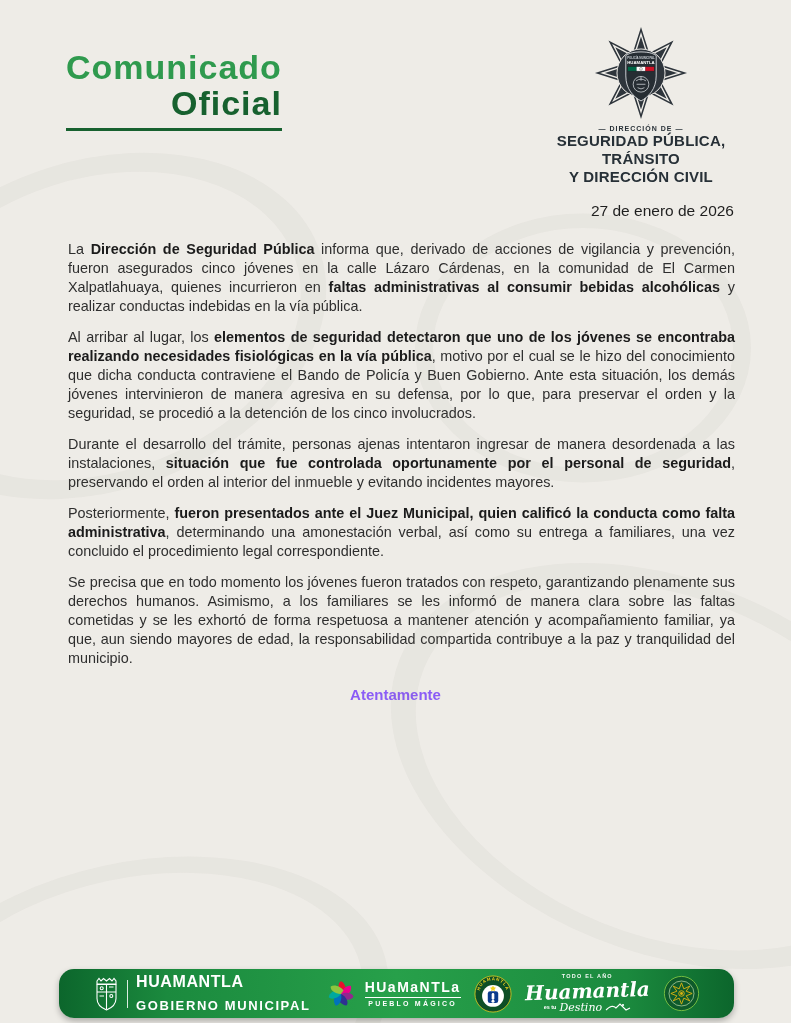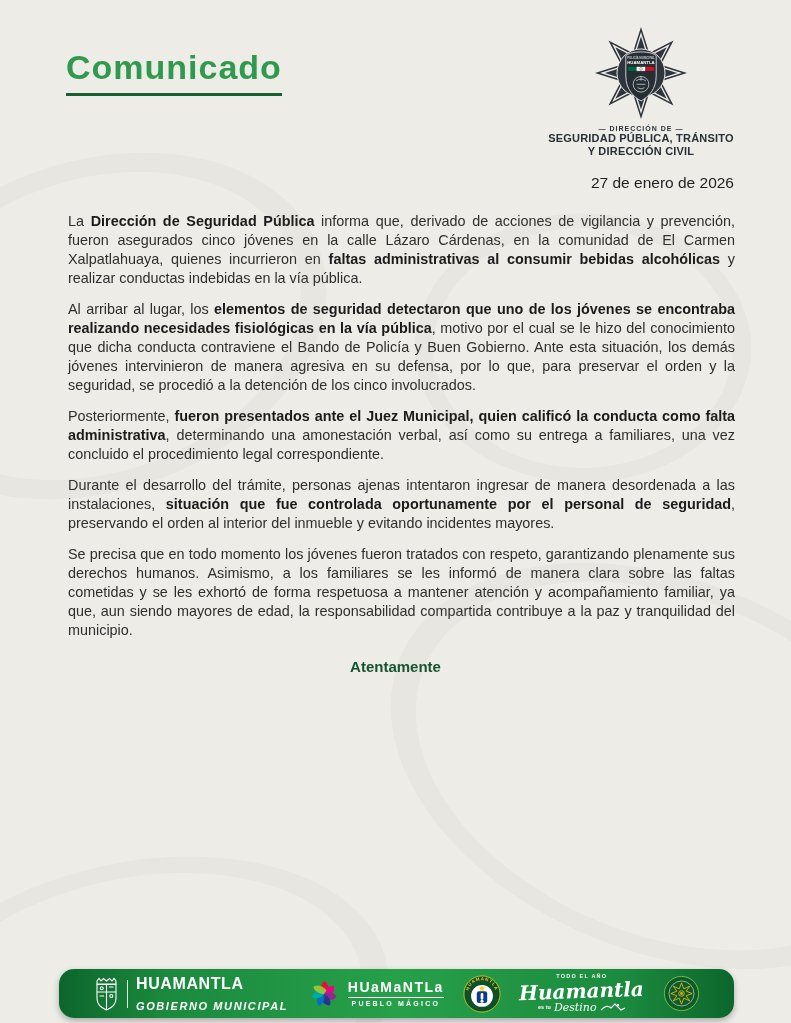--- a/index.html
+++ b/index.html
@@ -16,42 +16,42 @@
   
   .header{display:flex;justify-content:space-between;padding:24px 26px 0 66px;}
   .title-block{margin-top:26px;display:inline-block;}
   .title-inner{display:inline-block;border-bottom:3px solid #17612f;padding-bottom:7px;}
   .t1{font-size:34px;font-weight:bold;color:#2f9a4e;letter-spacing:1px;line-height:1.05;}
   .t2{font-size:34px;font-weight:bold;color:#17612f;letter-spacing:1px;text-align:right;line-height:1.05;}
 
   .badge-block{width:200px;text-align:center;margin-right:24px;}
   .badge-star{display:block;margin:0 auto;}
   .badge-cap-small{font-size:7px;font-weight:bold;color:#273037;letter-spacing:1px;margin-top:3px;}
-  .badge-cap{font-size:11px;font-weight:800;color:#273037;line-height:1.2;letter-spacing:.2px;}
+  .badge-cap{font-size:15px;font-weight:800;color:#273037;line-height:1.2;letter-spacing:.2px;}
 
   
   .date-line{text-align:right;margin:16px 57px 6px 0;font-size:15.5px;color:#1f1f1f;}
 
   
   .content{margin:20px 56px 0 68px;font-size:14.4px;line-height:19px;color:#2e2e2e;text-align:justify;}
   .content p{margin:0 0 12px 0;}
   .content .b{font-weight:bold;color:#1b1b1b;}
 
   
-  .signature{text-align:center;margin-top:16px;font-size:15px;font-weight:bold;color:#14532d;line-height:1.5;}
+  .signature{text-align:center;margin-top:16px;font-size:15px;font-weight:bold;color:#8b5cf6;line-height:1.5;}
 
   
   .footer-bar{position:absolute;left:59px;right:57px;top:969px;height:49px;border-radius:15px;
     background:linear-gradient(90deg,#0c662c 0%,#1b8a3e 16%,#27a04a 50%,#1b8a3e 84%,#0c662c 100%);
     box-shadow:0 3px 6px rgba(0,0,0,.28);
     display:flex;align-items:center;justify-content:space-between;padding:0 34px;box-sizing:border-box;color:#fff;}
   .fgroup{display:flex;align-items:center;}
   .gov-divider{width:1px;height:28px;background:rgba(255,255,255,.85);margin:0 8px 0 7px;}
   .gov-name{font-size:16px;font-weight:800;letter-spacing:.6px;line-height:1;}
-  .gov-sub{font-size:11px;font-weight:bold;letter-spacing:1.6px;margin-top:8px;font-style:italic;}
+  .gov-sub{font-size:13px;font-weight:bold;letter-spacing:1.6px;margin-top:8px;}
   .mag-text{margin-left:7px;text-align:center;}
   .mag-name{font-size:14px;font-weight:800;letter-spacing:1.5px;border-bottom:1px solid #fff;padding-bottom:1px;line-height:1.1;}
   .mag-sub{font-size:7px;font-weight:bold;letter-spacing:2.2px;margin-top:2px;}
   .destino{text-align:center;line-height:1;}
   .destino-top{font-size:5.5px;font-weight:bold;letter-spacing:1.2px;opacity:.95;}
   .destino-script{font-family:"DejaVu Serif",serif;font-style:italic;font-weight:bold;font-size:20px;transform:rotate(-2deg);margin-top:1px;}
   .destino-bottom{font-family:"DejaVu Serif",serif;font-style:italic;font-size:11px;display:flex;align-items:center;justify-content:center;gap:3px;margin-top:1px;}
 </style>
 </head>
 <body>
@@ -60,20 +60,21 @@
 
   <div class="wm wm1"></div>
   <div class="wm wm2"></div>
   <div class="wm wm3"></div>
   <div class="wm wm4"></div>
 
   <div class="header">
     <div class="title-block">
       <div class="title-inner">
         <div class="t1">Comunicado</div>
+        <div class="t2">Oficial</div>
       </div>
     </div>
 
     <div class="badge-block">
       <svg class="badge-star" width="98" height="98" viewBox="0 0 100 100">
         <path d="M50,3 L58.4,29.7 L83.2,16.8 L70.3,41.6 L97,50 L70.3,58.4 L83.2,83.2 L58.4,70.3 L50,97 L41.6,70.3 L16.8,83.2 L29.7,58.4 L3,50 L29.7,41.6 L16.8,16.8 L41.6,29.7 Z" fill="#2e353c"></path>
         <path d="M50,3 L58.4,29.7 L83.2,16.8 L70.3,41.6 L97,50 L70.3,58.4 L83.2,83.2 L58.4,70.3 L50,97 L41.6,70.3 L16.8,83.2 L29.7,58.4 L3,50 L29.7,41.6 L16.8,16.8 L41.6,29.7 Z" transform="translate(8,8) scale(0.84)" fill="none" stroke="#eeece7" stroke-width="1.6"></path>
         <circle cx="50" cy="50" r="24.5" fill="#2e353c" stroke="#eeece7" stroke-width="1"></circle>
         <path d="M50,28.5 C41,28.5 36.5,30.5 34.5,32.5 L34.5,53 C34.5,66.5 42.5,74.5 50,78.5 C57.5,74.5 65.5,66.5 65.5,53 L65.5,32.5 C63.5,30.5 59,28.5 50,28.5 Z" fill="#262d33" stroke="#dfe3e6" stroke-width="0.9"></path>
         <text x="50" y="36.2" text-anchor="middle" font-size="2.9" font-weight="bold" fill="#c8ced3" font-family="Liberation Sans,sans-serif">POLICÍA MUNICIPAL</text>
@@ -94,22 +95,22 @@
       <div class="badge-cap">SEGURIDAD PÚBLICA, TRÁNSITO</div>
       <div class="badge-cap">Y DIRECCIÓN CIVIL</div>
     </div>
   </div>
 
   <div class="date-line">27 de enero de 2026</div>
 
   <div class="content">
       <p><span>La </span><span class="b">Dirección de Seguridad Pública</span><span> informa que, derivado de acciones de vigilancia y prevención, fueron asegurados cinco jóvenes en la calle Lázaro Cárdenas, en la comunidad de El Carmen Xalpatlahuaya, quienes incurrieron en </span><span class="b">faltas administrativas al consumir bebidas alcohólicas</span><span> y realizar conductas indebidas en la vía pública.</span></p>
       <p><span>Al arribar al lugar, los </span><span class="b">elementos de seguridad detectaron que uno de los jóvenes se encontraba realizando necesidades fisiológicas en la vía pública</span><span>, motivo por el cual se le hizo del conocimiento que dicha conducta contraviene el Bando de Policía y Buen Gobierno. Ante esta situación, los demás jóvenes intervinieron de manera agresiva en su defensa, por lo que, para preservar el orden y la seguridad, se procedió a la detención de los cinco involucrados.</span></p>
+      <p><span>Durante el desarrollo del trámite, personas ajenas intentaron ingresar de manera desordenada a las instalaciones, </span><span class="b">situación que fue controlada oportunamente por el personal de seguridad</span><span>, preservando el orden al interior del inmueble y evitando incidentes mayores.</span></p>
       <p><span>Posteriormente, </span><span class="b">fueron presentados ante el Juez Municipal, quien calificó la conducta como falta administrativa</span><span>, determinando una amonestación verbal, así como su entrega a familiares, una vez concluido el procedimiento legal correspondiente.</span></p>
-      <p><span>Durante el desarrollo del trámite, personas ajenas intentaron ingresar de manera desordenada a las instalaciones, </span><span class="b">situación que fue controlada oportunamente por el personal de seguridad</span><span>, preservando el orden al interior del inmueble y evitando incidentes mayores.</span></p>
       <p><span>Se precisa que en todo momento los jóvenes fueron tratados con respeto, garantizando plenamente sus derechos humanos. Asimismo, a los familiares se les informó de manera clara sobre las faltas cometidas y se les exhortó de forma respetuosa a mantener atención y acompañamiento familiar, ya que, aun siendo mayores de edad, la responsabilidad compartida contribuye a la paz y tranquilidad del municipio.</span></p>
     </div>
 
   <div class="signature">
     <div>Atentamente</div>
   </div>
 
   <div class="footer-bar">
 
     <div class="fgroup">

